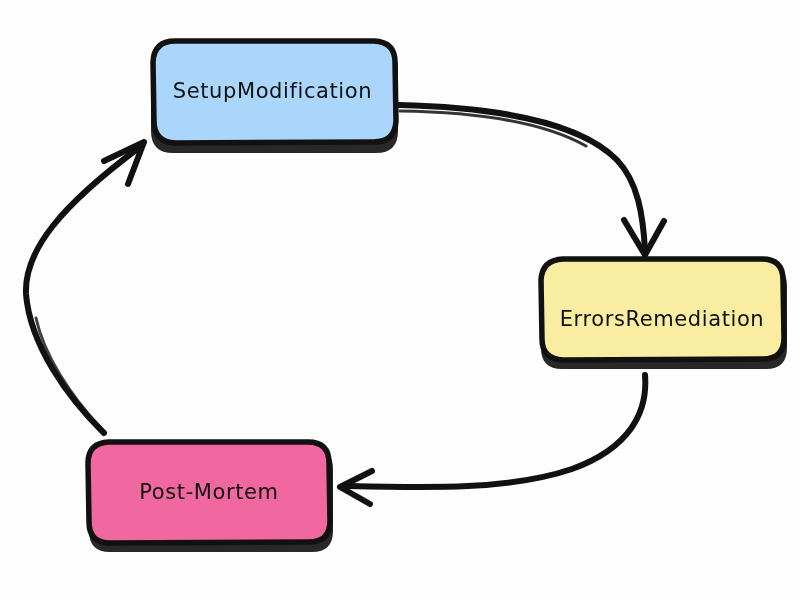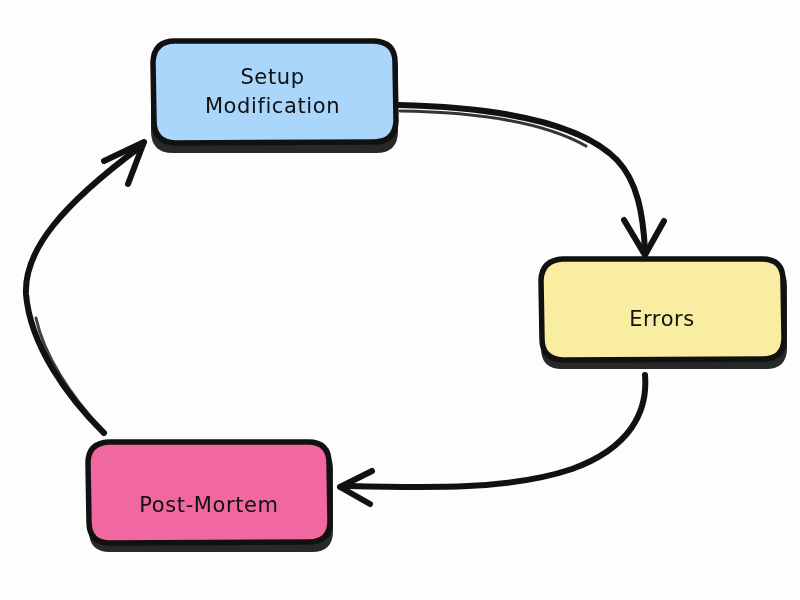--- a/index.html
+++ b/index.html
@@ -22,37 +22,37 @@
   #diagram-svg {
     position: absolute;
     top: 0;
     left: 0;
     width: 800px;
     height: 600px;
   }
   .node-label {
     position: absolute;
     display: flex;
-    flex-direction: column;
+    flex-direction: row;
     align-items: center;
     justify-content: center;
     pointer-events: none;
     text-align: center;
   }
   .node-label .line {
     color: #111111;
     font-family: "DejaVu Sans", sans-serif;
     font-size: 21px;
     line-height: 1.35;
     letter-spacing: 0.6px;
     white-space: nowrap;
   }
   #label-setup { left: 152px; top: 40px; width: 241px; height: 103px; }
   #label-errors { left: 540px; top: 268px; width: 244px; height: 102px; }
-  #label-postmortem { left: 88px; top: 441px; width: 242px; height: 102px; margin-top: 13px; }
+  #label-postmortem { left: 88px; top: 441px; width: 242px; height: 102px; }
 </style>
 </head>
 <body>
 
 <div id="canvas" style="background: rgb(253, 253, 253);">
 
   <svg id="diagram-svg" viewBox="0 0 800 600">
 
     <g>
       <path d="M173,47 h203 q22,0 22,22 v62 q0,22 -22,22 h-203 q-22,0 -22,-22 v-62 q0,-22 22,-22 z" fill="#111111" opacity="0.9"></path>
@@ -88,19 +88,20 @@
 
   </svg>
 
   <div class="node-label" id="label-setup">
     <span class="line">Setup</span>
     <span class="line">Modification</span>
   </div>
 
   <div class="node-label" id="label-errors">
     <span class="line">Errors</span>
+    <span class="line">Remediation</span>
   </div>
 
   <div class="node-label" id="label-postmortem">
     <span class="line">Post-Mortem</span>
   </div>
 
 </div>
 
 </body></html>

